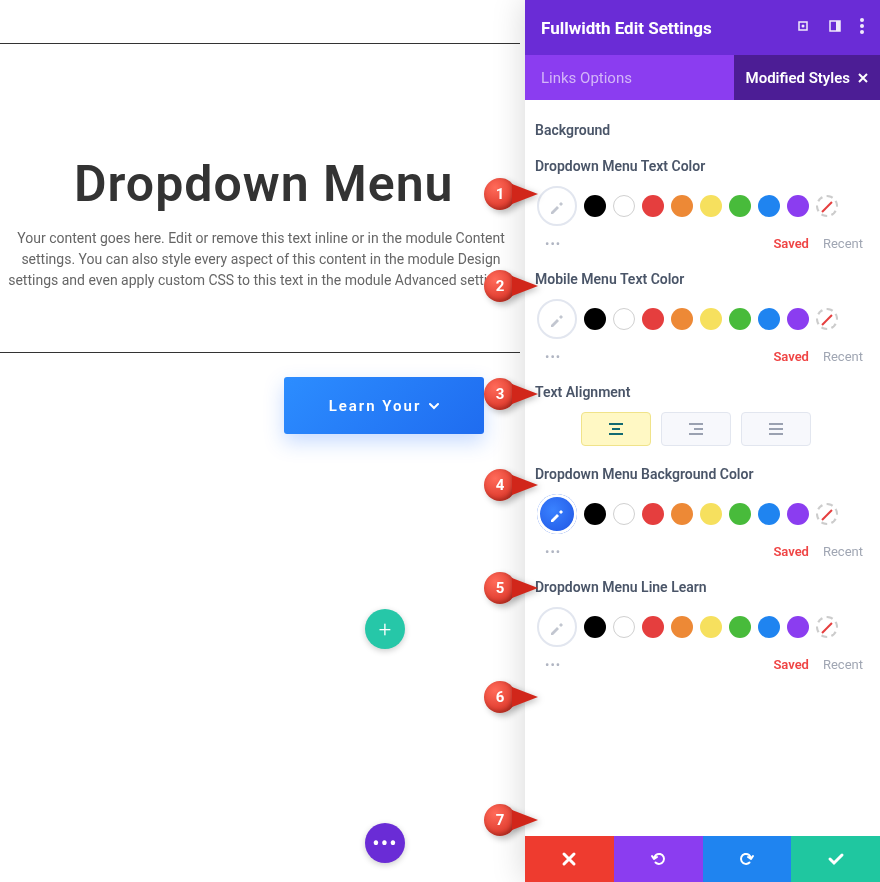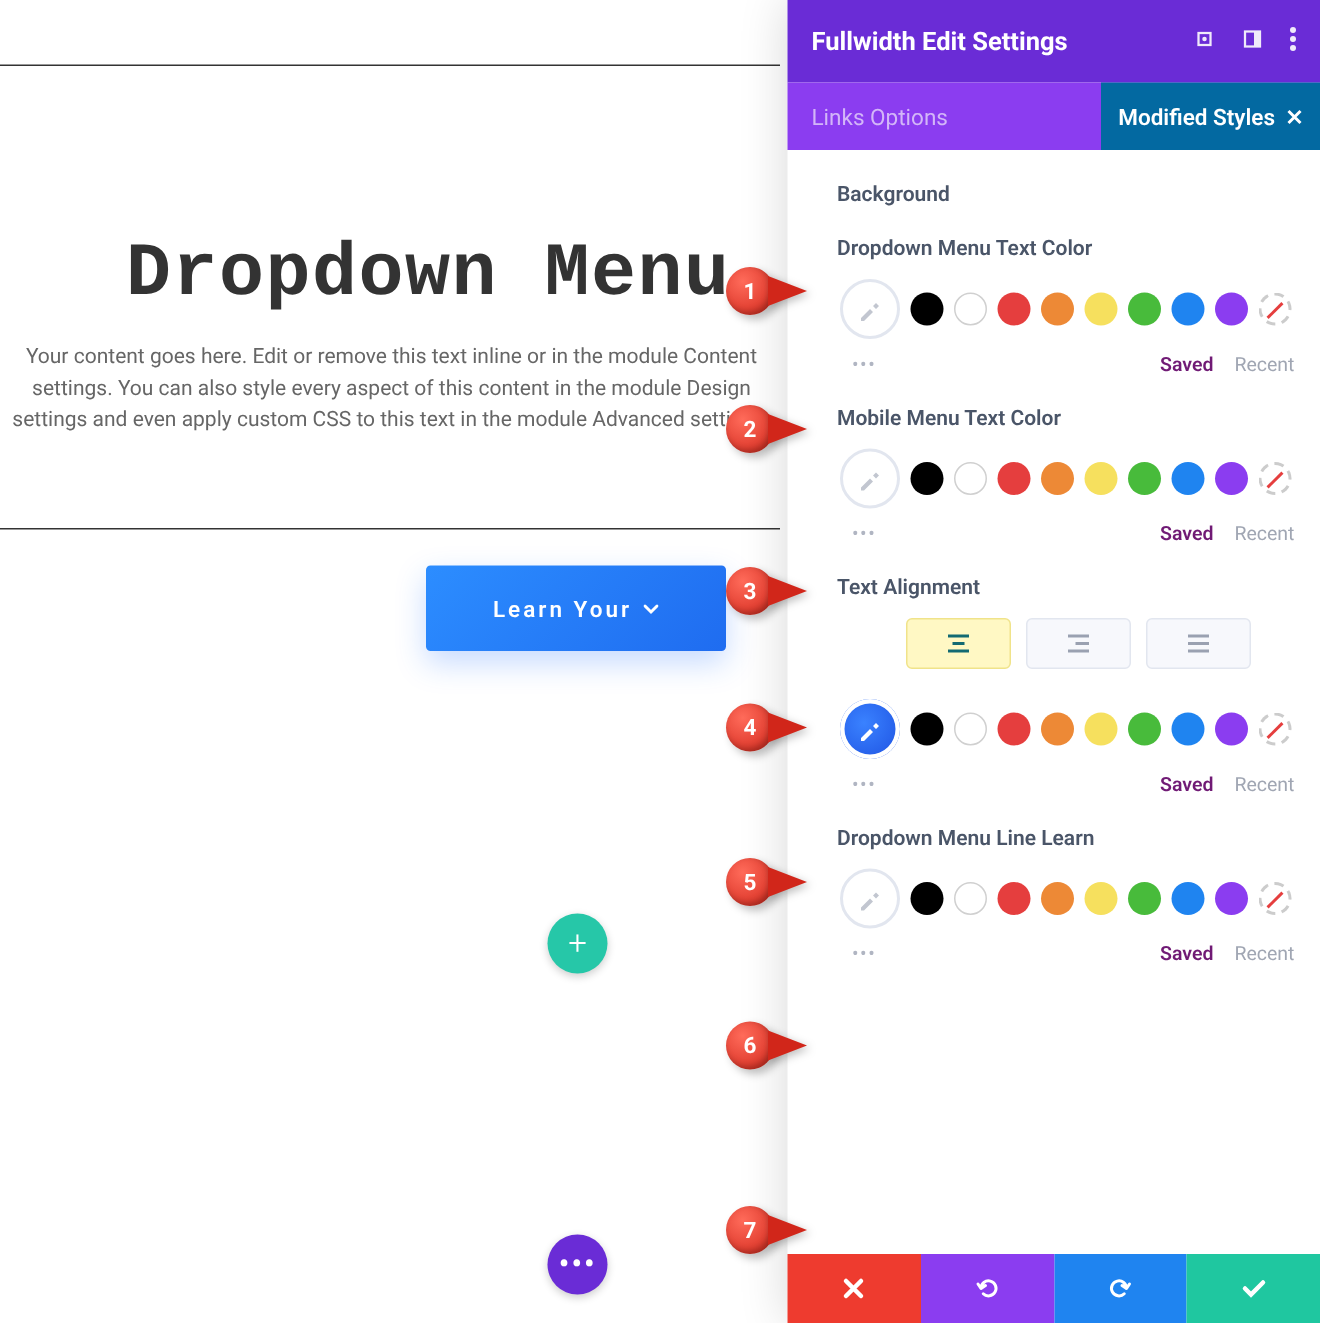--- a/index.html
+++ b/index.html
@@ -13,27 +13,26 @@
   }
 
   
   .page-preview { position: absolute; left: 0; top: 0; right: 0; bottom: 0; }
   .page-rule { position: absolute; left: 0; width: 520px; height: 1px; background: #333; }
   .page-rule.top { top: 43px; }
   .page-rule.bottom { top: 352px; }
   .page-title {
     position: absolute;
     top: 155px;
-    left: 84px;
+    left: 74px;
     font-size: 50px;
     font-weight: 600;
     color: #333;
     letter-spacing: 1px;
     white-space: nowrap;
-    font-family: Liberation Mono, monospace;
   }
   .page-subtext {
     position: absolute;
     top: 228px;
     left: 6px;
     width: 510px;
     text-align: center;
     font-size: 14px;
     line-height: 1.5;
     color: #666;
@@ -97,33 +96,33 @@
     height: 45px;
     display: flex;
     align-items: center;
     justify-content: space-between;
     padding: 0 0 0 16px;
     font-size: 15px;
     color: #d3b6f8;
   }
   .panel-tabs .search { cursor: text; }
   .panel-tabs .chip {
-    background: #0369a1;
+    background: #4c1d95;
     color: #fff;
     height: 100%;
     display: flex;
     align-items: center;
     padding: 0 12px;
     gap: 8px;
     cursor: pointer;
     font-weight: 600;
   }
   .panel-body {
     flex: 1;
-    padding: 22px 15px 0 33px;
+    padding: 22px 15px 0 10px;
     overflow-y: hidden;
     position: relative;
   }
   .field { margin-bottom: 20px; }
   .field-label {
     font-size: 14px;
     color: #4a5568;
     font-weight: 600;
     margin-bottom: 12px;
     display: block;
@@ -176,21 +175,21 @@
   .sw.slash::after {
     content: ""; position: absolute; left: 2px; right: 2px; top: 9px; height: 2px;
     background: #e53e3e; transform: rotate(-45deg);
   }
   .sw-meta {
     display: flex; justify-content: space-between; width: 100%;
     font-size: 13px; margin-top: 10px; padding: 0 2px;
   }
   .sw-meta .dots { color: #b0b5c2; letter-spacing: 1px; cursor: pointer; margin-left: 8px; }
   .sw-meta .links { display: flex; gap: 14px; }
-  .sw-meta .saved  { color: #701a75; font-weight: 600; cursor: pointer; }
+  .sw-meta .saved  { color: #ef4444; font-weight: 600; cursor: pointer; }
   .sw-meta .recent { color: #a0a6b3; cursor: pointer; }
 
   
   .align-row { display: flex; gap: 10px; margin-left: 46px; }
   .align-btn {
     width: 70px; height: 34px; border-radius: 4px; border: 1px solid #e2e6ef;
     background: #f7f8fc; display: flex; align-items: center; justify-content: center;
     cursor: pointer;
   }
   .align-btn.active { background: #fff8c4; border-color: #f0e38a; }
@@ -377,20 +376,21 @@
           <svg width="20" height="14" viewBox="0 0 20 14">
               <line x1="3" y1="2" x2="17" y2="2" stroke="#9aa1b1" stroke-width="2"></line>
               <line x1="3" y1="7" x2="17" y2="7" stroke="#9aa1b1" stroke-width="2"></line>
               <line x1="3" y1="12" x2="17" y2="12" stroke="#9aa1b1" stroke-width="2"></line>
             </svg>
         </div>
       </div>
     </div>
 
     <div class="field">
+      <span class="field-label">Dropdown Menu Background Color</span>
       <div class="swatch-row">
         <span class="picker blue">
           <svg width="18" height="18" viewBox="0 0 18 18">
               <path d="M3 15l6-6 2 2-6 6H3v-2zM11 7l2-2 2 2-2 2z" fill="#fff"></path>
             </svg>
         </span>
         <span class="sw" style="background: rgb(0, 0, 0);"></span>
         <span class="sw noborder" style="background: rgb(255, 255, 255);"></span>
         <span class="sw" style="background: rgb(229, 62, 62);"></span>
         <span class="sw" style="background: rgb(237, 137, 54);"></span>

